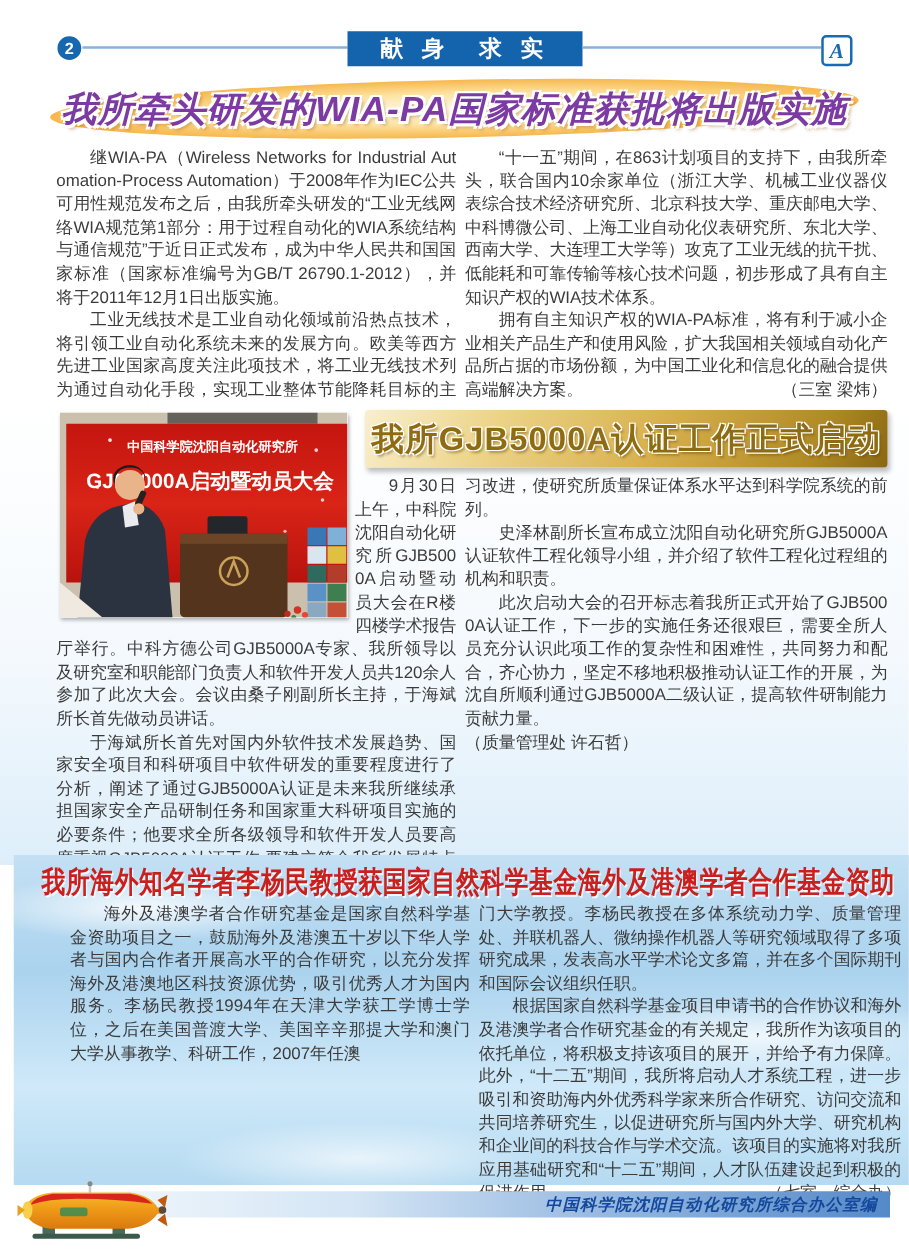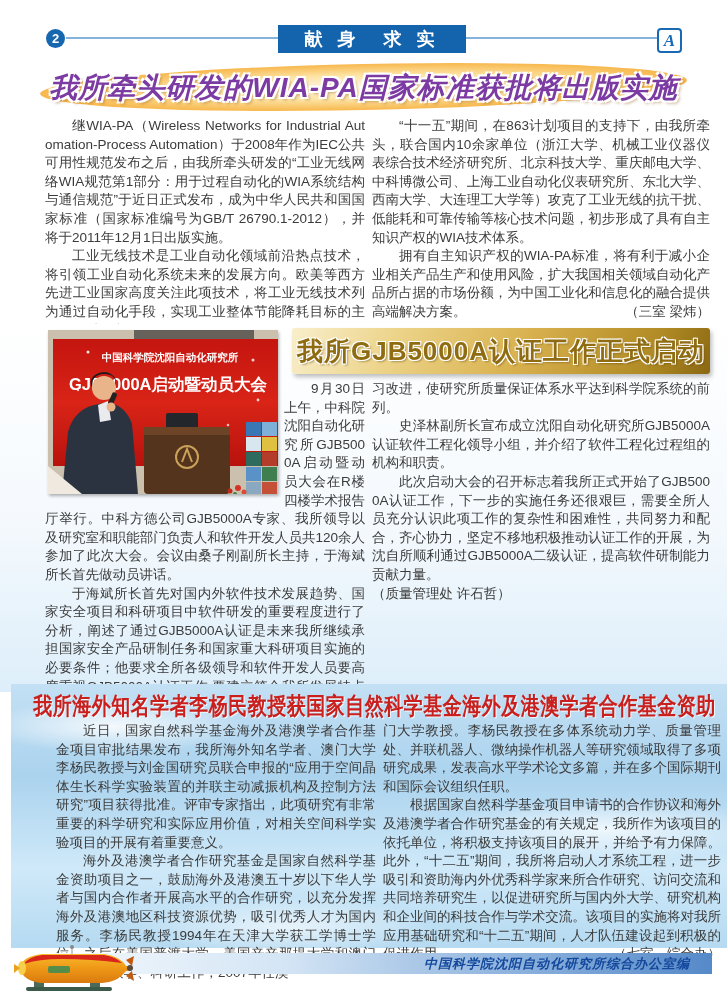--- a/index.html
+++ b/index.html
@@ -82,21 +82,21 @@
     position:absolute; left:0; top:6px; width:100%; text-align:center;
     font-size:19px; font-weight:bold; color:#c9201e; letter-spacing:.5px; white-space:nowrap;
     transform:scaleY(1.25); transform-origin:top center;
     text-shadow:1px 1px 0 rgba(255,255,255,.8);
   }
   #a3-cols{ top:38px; }
   
   .footer-bar{
     position:absolute; left:55px; top:953px; width:657px; height:21px;
     background:linear-gradient(to right,#f4f9fd 0%,#d4e5f5 35%,#8db2dd 70%,#5589c8 100%);
-    text-align:right; padding-right:22px; line-height:21px;
+    text-align:right; padding-right:10px; line-height:21px;
     font-family:"Liberation Serif","DejaVu Serif",serif; font-weight:bold; font-style:italic;
     font-size:13px; color:#14489c; letter-spacing:1px;
   }
   .auv{ position:absolute; left:12px; top:940px; }
 </style>
 </head>
 <body>
 
 <div class="page-badge">2</div>
 <div class="hline l"></div>
@@ -194,21 +194,20 @@
       <p>此次启动大会的召开标志着我所正式开始了GJB5000A认证工作，下一步的实施任务还很艰巨，需要全所人员充分认识此项工作的复杂性和困难性，共同努力和配合，齐心协力，坚定不移地积极推动认证工作的开展，为沈自所顺利通过GJB5000A二级认证，提高软件研制能力贡献力量。</p>
       <p class="sig-line">（质量管理处 许石哲）</p>
     </div>
   </div>
 </div>
 
 <div id="article3">
   <div class="a3-title">我所海外知名学者李杨民教授获国家自然科学基金海外及港澳学者合作基金资助</div>
   <div class="cols art-text" id="a3-cols">
     <div class="col-l">
-      <p>近日，国家自然科学基金海外及港澳学者合作基金项目审批结果发布，我所海外知名学者、澳门大学李杨民教授与刘金国研究员联合申报的“应用于空间晶体生长科学实验装置的并联主动减振机构及控制方法研究”项目获得批准。评审专家指出，此项研究有非常重要的科学研究和实际应用价值，对相关空间科学实验项目的开展有着重要意义。</p>
       <p>海外及港澳学者合作研究基金是国家自然科学基金资助项目之一，鼓励海外及港澳五十岁以下华人学者与国内合作者开展高水平的合作研究，以充分发挥海外及港澳地区科技资源优势，吸引优秀人才为国内服务。李杨民教授1994年在天津大学获工学博士学位，之后在美国普渡大学、美国辛辛那提大学和澳门大学从事教学、科研工作，2007年任澳</p>
     </div>
     <div class="col-r">
       <p class="cont">门大学教授。李杨民教授在多体系统动力学、质量管理处、并联机器人、微纳操作机器人等研究领域取得了多项研究成果，发表高水平学术论文多篇，并在多个国际期刊和国际会议组织任职。</p>
       <p><span>根据国家自然科学基金项目申请书的合作协议和海外及港澳学者合作研究基金的有关规定，我所作为该项目的依托单位，将积极支持该项目的展开，并给予有力保障。此外，“十二五”期间，我所将启动人才系统工程，进一步吸引和资助海内外优秀科学家来所合作研究、访问交流和共同培养研究生，以促进研究所与国内外大学、研究机构和企业间的科技合作与学术交流。该项目的实施将对我所应用基础研究和“十二五”期间，人才队伍建设起到积极的促进作用。</span><span class="sig">（七室、综合办）</span></p>
     </div>
   </div>
 </div>
 
 <div class="footer-bar">中国科学院沈阳自动化研究所综合办公室编</div>

